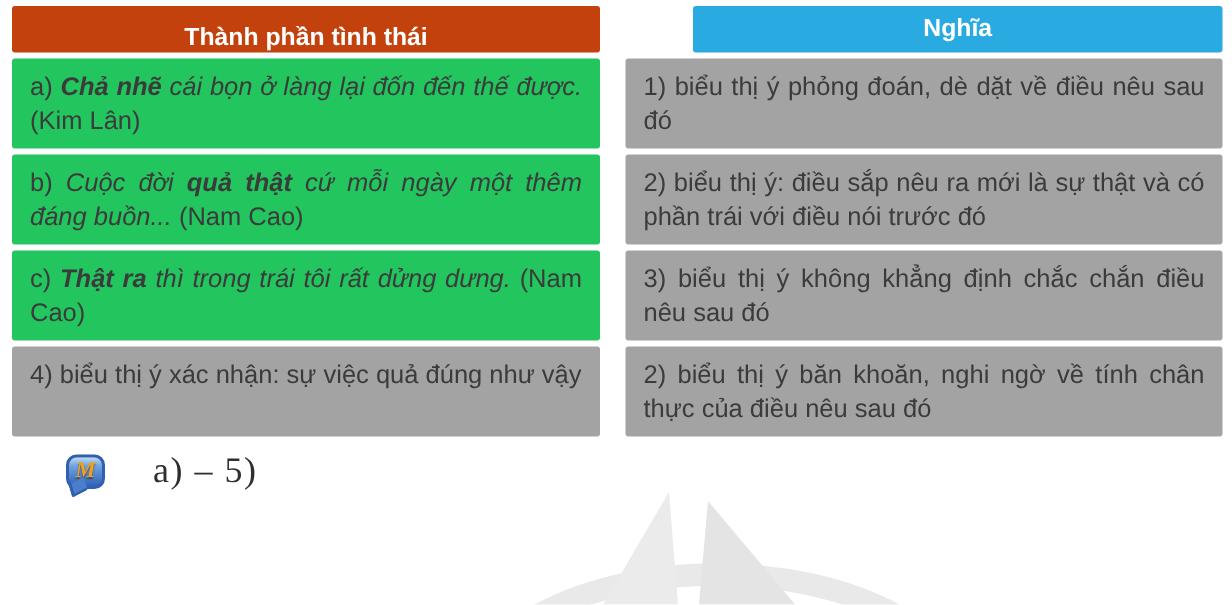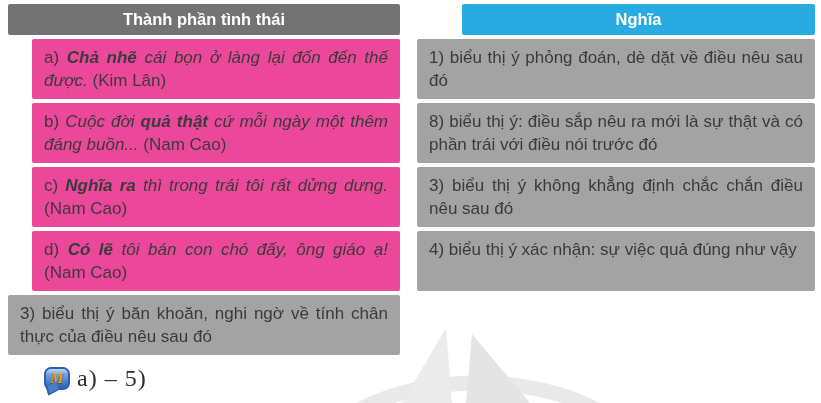--- a/index.html
+++ b/index.html
@@ -29,31 +29,31 @@
   .hdr {
     height: 31px;
     display: flex;
     align-items: center;
     justify-content: center;
     color: #ffffff;
     font-weight: bold;
     font-size: 16.5px;
     border-radius: 2px;
   }
-  .hdr-left  { background: #737373; }
+  .hdr-left  { background: #c2410c; align-items: flex-end; }
   .hdr-right { background: #29ABE2; margin-left: 45px; }
   .cell {
     min-height: 60px;
     padding: 7px 12px 6px 12px;
     font-size: 17px;
     line-height: 23px;
     text-align: justify;
     border-radius: 2px;
   }
-  .cell-left  { background: #ec4899; margin-left: 24px; }
+  .cell-left  { background: #22c55e; }
   .cell-right { background: #a3a3a3; }
   .cell-left .body { font-style: italic; }
   .cell-left .modal { font-style: italic; font-weight: bold; }
   .cell-left .prefix, .cell-left .source { font-style: normal; }
   .answer-line {
     position: relative;
     z-index: 1;
     margin: 10px 0 0 44px;
     display: flex;
     align-items: center;
@@ -90,21 +90,21 @@
     display: flex;
     align-items: center;
     justify-content: center;
     font-family: "Liberation Serif", serif;
     font-style: italic;
     font-weight: bold;
     font-size: 15px;
     color: #f2a01f;
     text-shadow: 0 1px 1px rgba(60,30,0,0.6);
   }
-  .answer-text { letter-spacing: 1px; }
+  .answer-text { letter-spacing: 1px; margin-left: 25px; }
 </style>
 </head>
 <body>
 
 <svg class="watermark" width="821" height="403" viewBox="0 0 821 403">
   <g>
     <ellipse cx="478" cy="475" rx="168" ry="92" fill="none" stroke="#e9e9e9" stroke-width="15"></ellipse>
     <polygon points="446,328 402,403 452,403" fill="#ebebeb"></polygon>
     <polygon points="472,334 466,403 530,403" fill="#e4e4e4"></polygon>
   </g>
@@ -131,47 +131,40 @@
   </div>
 
   <div class="cell cell-left">
     <span class="prefix">b)</span>
     <span class="body">Cuộc đời</span>
     <span class="modal">quả thật</span>
     <span class="body">cứ mỗi ngày một thêm đáng buồn... </span>
     <span class="source">(Nam Cao)</span>
   </div>
   <div class="cell cell-right">
-    <span>8) biểu thị ý: điều sắp nêu ra mới là sự thật và có phần trái với điều nói trước đó</span>
+    <span>2) biểu thị ý: điều sắp nêu ra mới là sự thật và có phần trái với điều nói trước đó</span>
   </div>
 
   <div class="cell cell-left">
     <span class="prefix">c)</span>
     <span class="body"></span>
-    <span class="modal">Nghĩa ra</span>
+    <span class="modal">Thật ra</span>
     <span class="body">thì trong trái tôi rất dửng dưng.</span>
     <span class="source">(Nam Cao)</span>
   </div>
   <div class="cell cell-right">
     <span>3) biểu thị ý không khẳng định chắc chắn điều nêu sau đó</span>
   </div>
 
-  <div class="cell cell-left">
-    <span class="prefix">d)</span>
-    <span class="body"></span>
-    <span class="modal">Có lẽ</span>
-    <span class="body">tôi bán con chó đấy, ông giáo ạ!</span>
-    <span class="source">(Nam Cao)</span>
-  </div>
   <div class="cell cell-right">
     <span>4) biểu thị ý xác nhận: sự việc quả đúng như vậy</span>
   </div>
 
   <div class="cell cell-right">
-    <span>3) biểu thị ý băn khoăn, nghi ngờ về tính chân thực của điều nêu sau đó</span>
+    <span>2) biểu thị ý băn khoăn, nghi ngờ về tính chân thực của điều nêu sau đó</span>
   </div>
 
 </div>
 
 <div class="answer-line">
   <span class="m-icon">
     <span class="m-letter">M</span>
   </span>
   <span class="answer-text">a) – 5)</span>
 </div>

